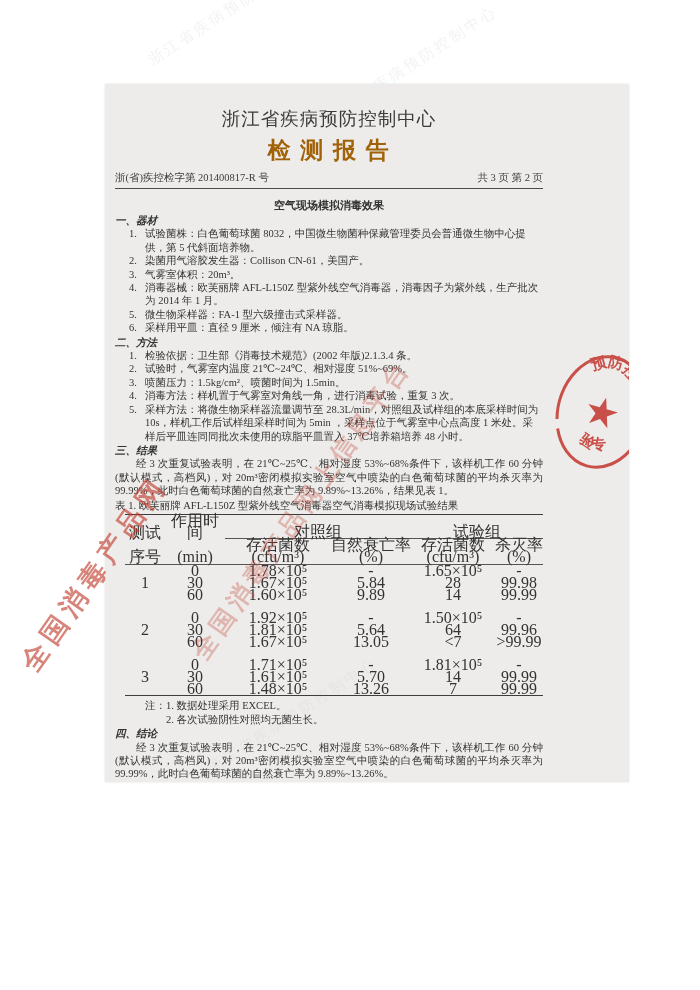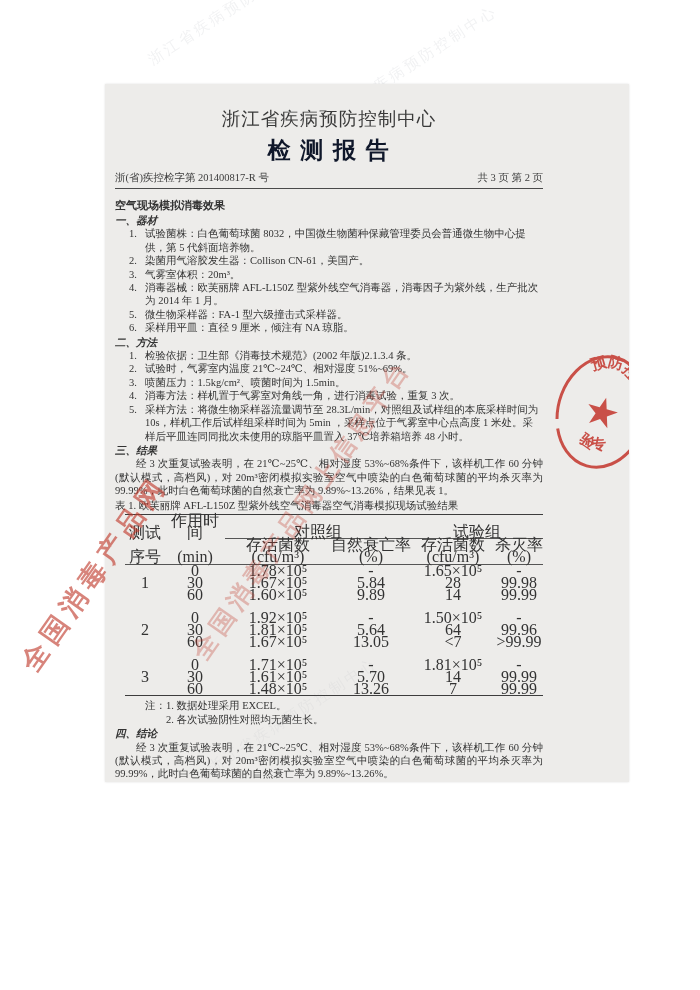--- a/index.html
+++ b/index.html
@@ -1,23 +1,23 @@
 <!DOCTYPE html>
 <html><head>
 <meta charset="utf-8">
 <style>
   html,body{margin:0;padding:0;}
   body{width:700px;height:990px;background:#ffffff;font-family:"Liberation Serif","DejaVu Serif",serif;color:#2f2f2f;position:relative;overflow:hidden;}
   #canvas{position:absolute;left:0;top:0;width:640px;height:990px;}
   .paper{position:absolute;left:105px;top:84px;width:524px;height:698px;background:#edecea;box-shadow:0 0 2px rgba(0,0,0,.12);overflow:hidden;}
   .content{position:absolute;left:10px;top:0;width:428px;}
   .org-title{margin-top:22px;text-align:center;font-size:18.5px;letter-spacing:1px;color:#3a3a3a;font-weight:500;}
-  .report-title{margin-top:4px;text-align:center;font-size:23px;font-weight:bold;letter-spacing:2px;color:#0f172a;}
+  .report-title{margin-top:4px;text-align:center;font-size:23px;font-weight:bold;letter-spacing:2px;color:#a16207;}
   .ref-row{display:flex;justify-content:space-between;align-items:flex-end;font-size:10.5px;margin-top:5px;padding-bottom:3px;border-bottom:1.3px solid #4a4a4a;color:#3c3c3c;gap:11px;}
-  .subject{margin-top:9px;font-size:11px;font-weight:bold;color:#333;}
+  .subject{margin-top:9px;text-align:center;font-size:11px;font-weight:bold;color:#333;}
   .body-text{font-size:10.5px;line-height:13.4px;color:#333;}
   .sec-head{font-weight:600;margin-top:1px;font-style:italic;}
   .li{position:relative;padding-left:30px;}
   .li-n{position:absolute;left:14px;top:0;}
   .para{text-indent:21px;text-align:justify;}
   .tbl-title{text-align:left;font-size:10.5px;margin-top:1px;}
   table.results{table-layout:fixed;border-collapse:collapse;margin-left:10px;width:418px;border-top:1.5px solid #3d3d3d;border-bottom:1.5px solid #3d3d3d;font-size:16px;margin-top:2px;}
   table.results th,table.results td{font-weight:normal;text-align:center;padding:0;line-height:12px;height:12px;vertical-align:bottom;}
   th.grp{border-bottom:.8px solid #555;}
   tr.sub th{border-bottom:.8px solid #555;padding-bottom:1px;}

